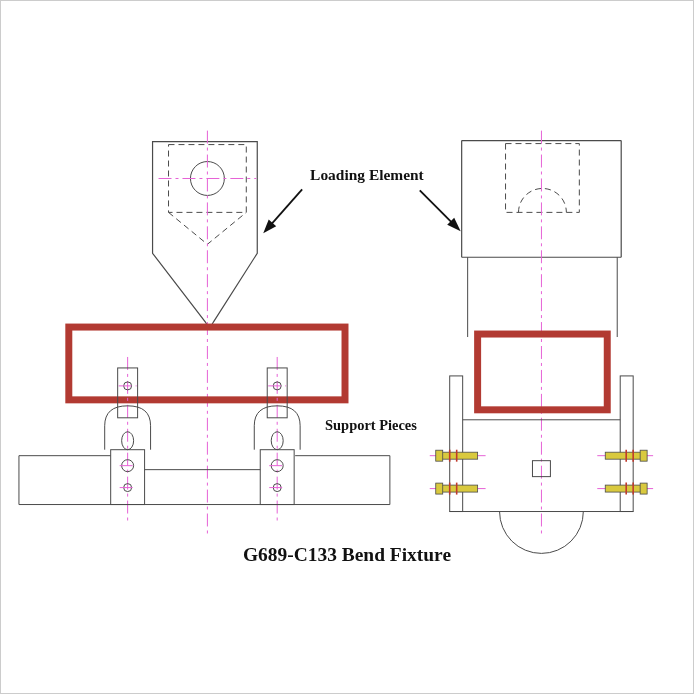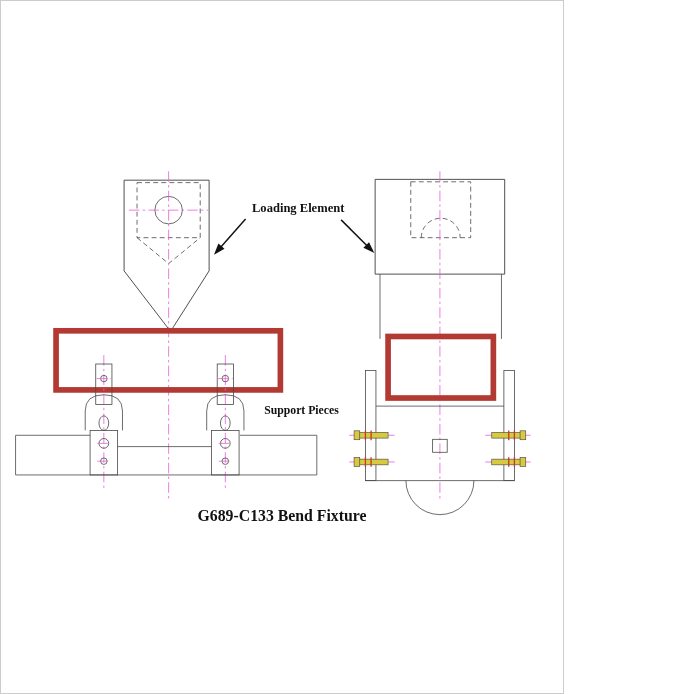--- a/index.html
+++ b/index.html
@@ -3,21 +3,21 @@
 <meta charset="utf-8">
 <style>
   html, body {
     margin: 0;
     padding: 0;
     background: #ffffff;
     font-family: "Liberation Serif", serif;
   }
   .canvas {
     position: relative;
-    width: 564px;
+    width: 694px;
     height: 694px;
     box-sizing: border-box;
     background: var(--background, #ffffff);
     border: 1px solid var(--frame, #cccccc);
     overflow: hidden;
   }
   svg { display: block; width: 100%; height: 100%; }
 
   .outline {
     stroke: var(--line, #4a4a4a);

